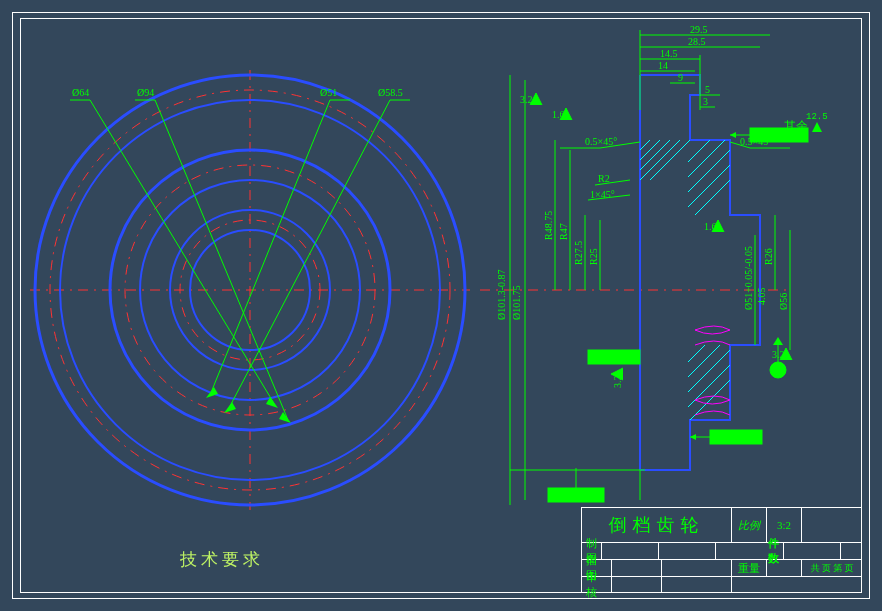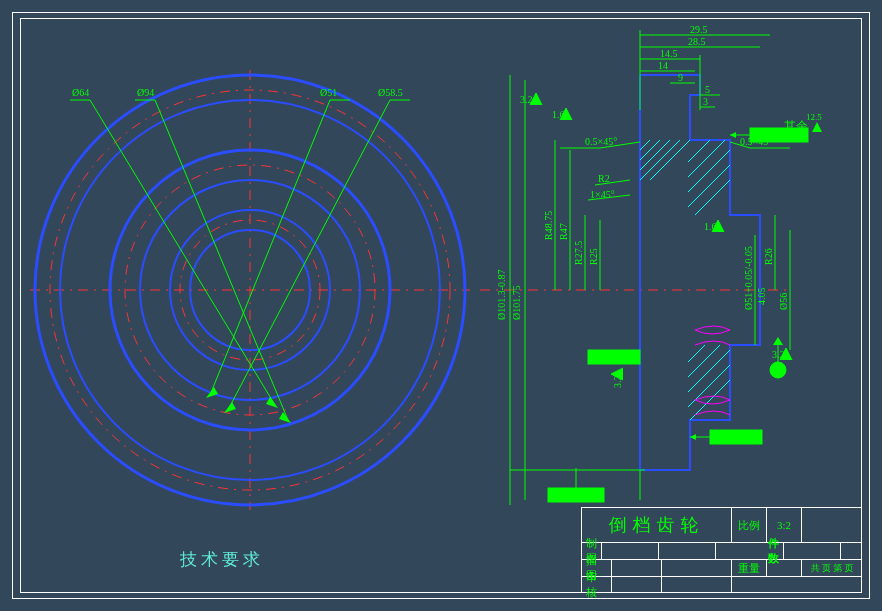--- a/index.html
+++ b/index.html
@@ -48,21 +48,21 @@
     font-size: 11px;
   }
   .tb-row { display:flex; border-bottom: 1px solid #fff; }
   .tb-row:last-child { border-bottom: none; }
   .tb-cell { border-right: 1px solid #fff; padding: 2px 4px; box-sizing: border-box; display:flex; align-items:center; justify-content:center; }
   .tb-cell:last-child { border-right:none; }
   .tech {
     position:absolute;
     left: 150px;
     bottom: 40px;
-    color:#5eead4;
+    color:#bef264;
   }
   .tech p { margin:4px 0; font-size:13px;}
   .qiyu {
     position:absolute;
     right: 60px; top: 70px;
     color:#00ff00; font-size:12px; display:flex; align-items:center; gap:4px;margin-top:48px;
   }
   .tri { display:inline-block; width:0;height:0;border-left:5px solid transparent;border-right:5px solid transparent;border-bottom:10px solid #00ff00;}
 </style>
 </head>
@@ -309,32 +309,32 @@
 
     <line class="green thin" x1="640" y1="470" x2="640" y2="500"></line>
     <line class="green thin" x1="510" y1="470" x2="645" y2="470"></line>
   </g>
 </svg>
 
 <div class="qiyu">
   <span>其余</span>
   <span style="position:relative;display:inline-flex;align-items:flex-end;">
     <span class="tri"></span>
-    <span style="font-size:9px;position:absolute;left:-6px;top:-10px;">12.5</span>
+    <span style="font-size:9px;position:absolute;left:-6px;top:-10px;font-family:Liberation Mono, monospace;">12.5</span>
   </span>
 </div>
 
 <div class="tech">
   <div style="font-size:17px;letter-spacing:4px;margin-left:30px;">技术要求</div>
 </div>
 
 <div class="title-block" style="width:280px;">
   <div class="tb-row" style="height:34px;">
     <div class="tb-cell" style="width:150px;font-size:18px;letter-spacing:6px;">倒档齿轮</div>
-    <div class="tb-cell" style="width:35px;">比例</div>
+    <div class="tb-cell" style="width:35px;font-style:italic;">比例</div>
     <div class="tb-cell" style="width:35px;text-align:center;">3:2</div>
     <div class="tb-cell" style="width:60px;"></div>
   </div>
   <div class="tb-row" style="height:16px;gap:48px;">
     <div class="tb-cell" style="width:30px;">制图</div>
     <div class="tb-cell" style="width:50px;"></div>
     <div class="tb-cell" style="width:70px;"></div>
     <div class="tb-cell" style="width:35px;font-weight:bold;">件数</div>
     <div class="tb-cell" style="width:35px;"></div>
     <div class="tb-cell" style="width:60px;"></div>

